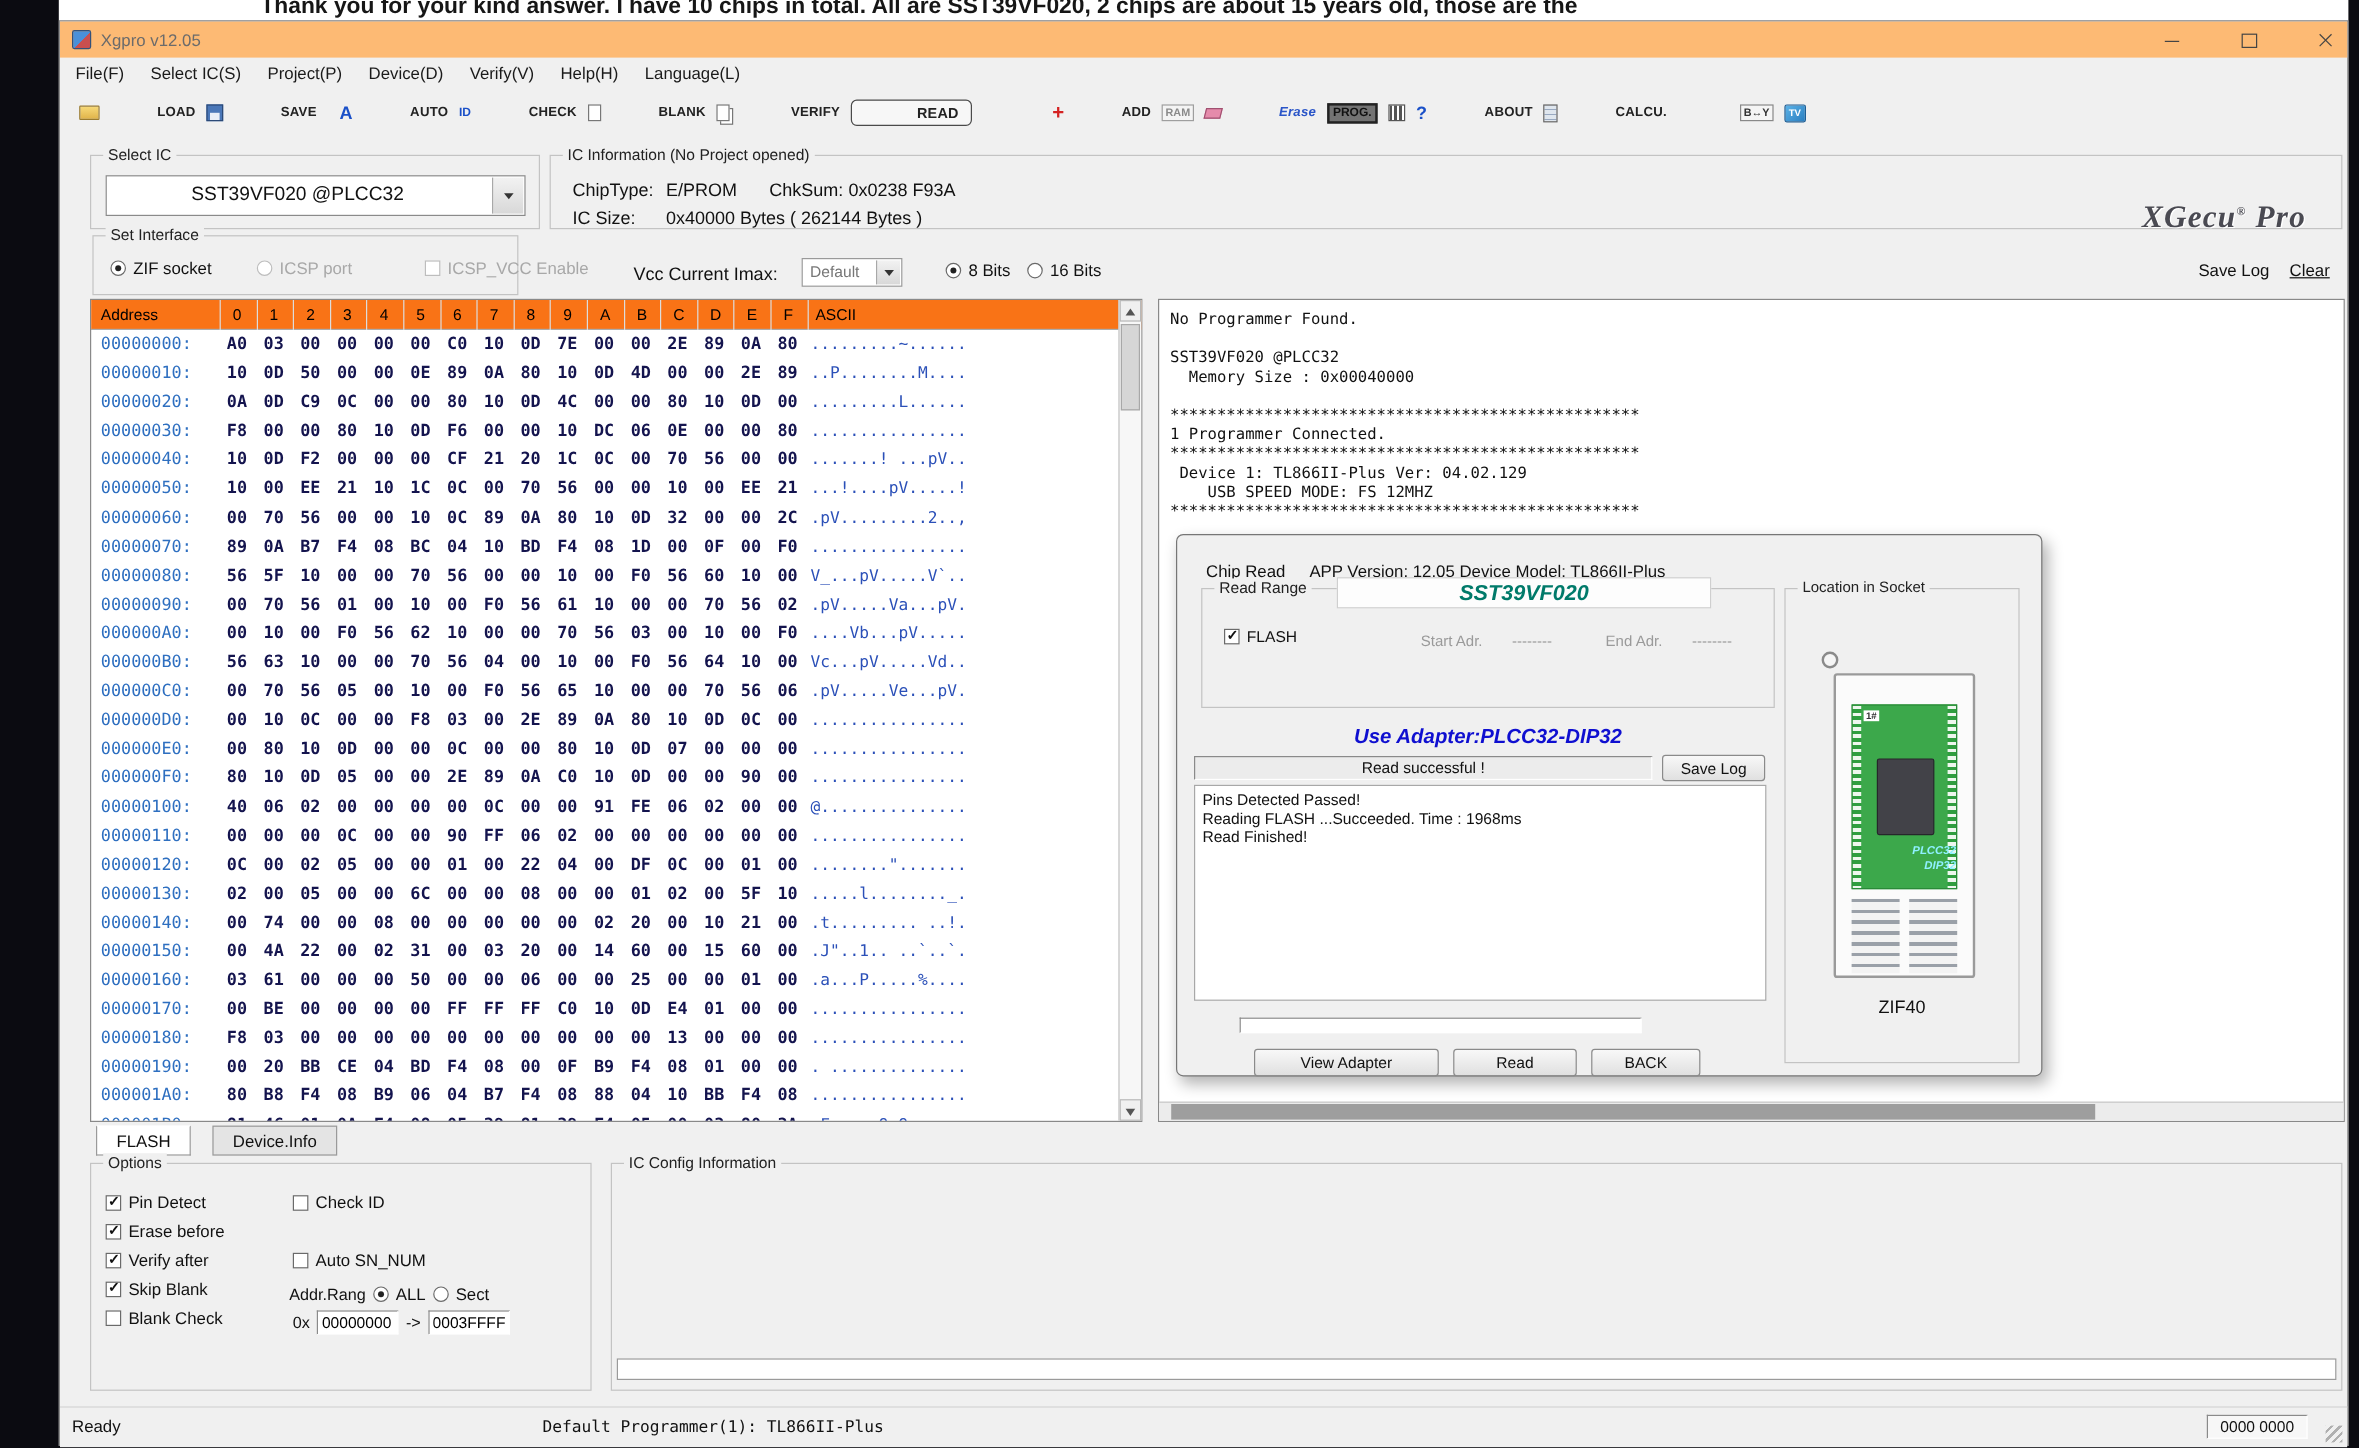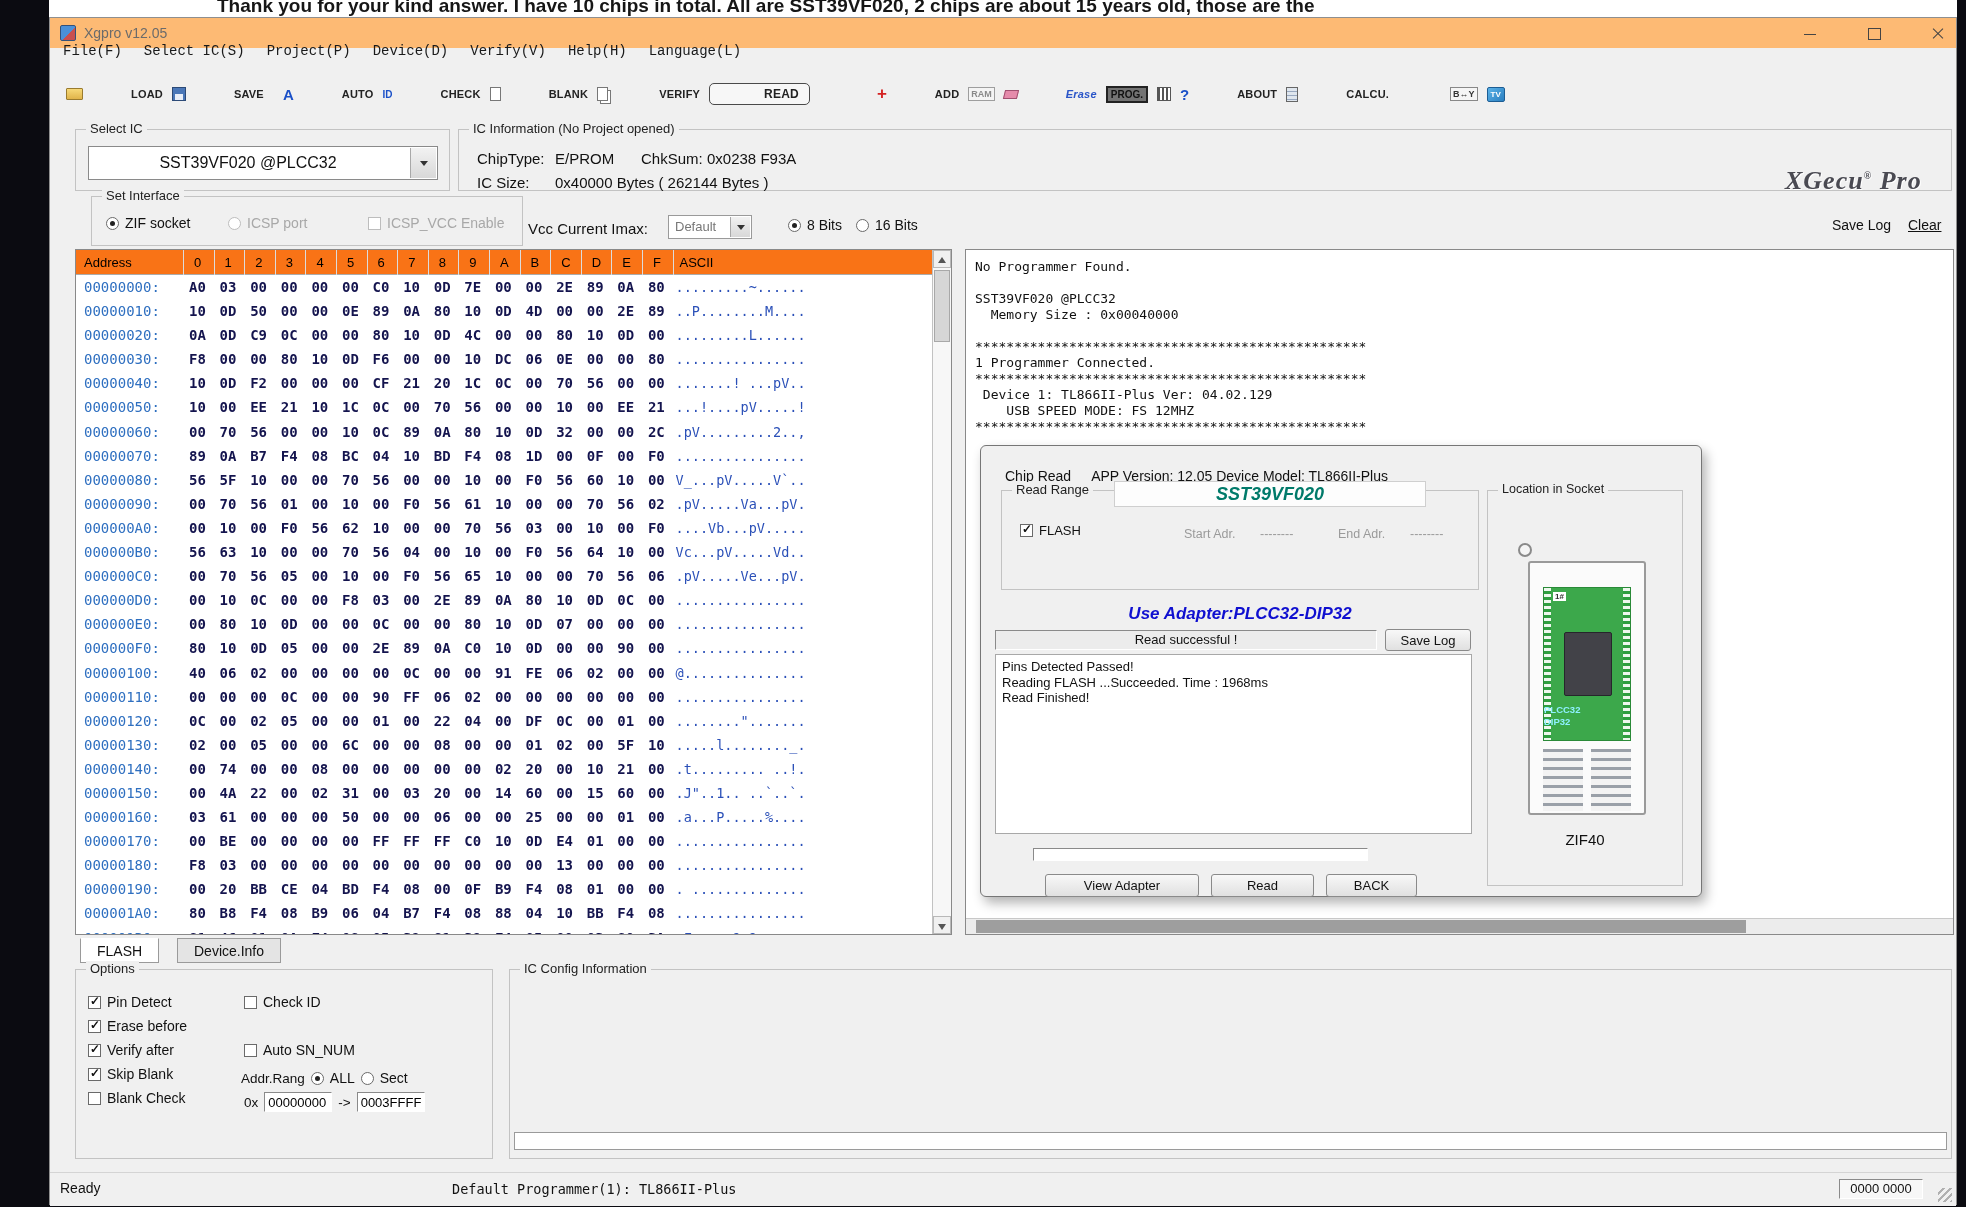--- a/index.html
+++ b/index.html
@@ -17,21 +17,21 @@
   .app-icon { position:absolute; left:10px; top:7px; width:16px; height:16px; border-radius:2px;
               background:linear-gradient(135deg,#4a90d9 55%,#c94f4f 55%); border:1px solid #33517a; }
   .title-text { position:absolute; left:34px; top:7px; font-size:14px; color:#6b6b6b; }
   .wc { position:absolute; top:0; width:40px; height:30px; cursor:default; }
   .wc-min { left:1740px; } .wc-max { left:1804px; } .wc-close { left:1868px; }
   .wc-min::before { content:''; position:absolute; left:14px; top:16px; width:12px; border-top:1px solid #444; }
   .wc-max::before { content:''; position:absolute; left:14px; top:10px; width:11px; height:10px; border:1px solid #444; }
   .wc-close::before, .wc-close::after { content:''; position:absolute; left:13px; top:15px; width:14px; border-top:1px solid #444; }
   .wc-close::before { transform:rotate(45deg); } .wc-close::after { transform:rotate(-45deg); }
 
-  .menubar { position:absolute; left:2px; top:20px; width:100%; height:26px; display:flex; align-items:flex-start;font-family:Liberation Mono, monospace; }
+  .menubar { position:absolute; left:2px; top:30px; width:100%; height:26px; display:flex; align-items:flex-start; }
   .menu-item { padding:0 11px; font-size:14px; color:#1a1a1a; height:100%; display:flex; align-items:center; }
 
   .toolbar { position:absolute; left:0; top:56px; width:100%; height:40px; display:flex; align-items:center; gap:9px; padding-left:16px; }
   .titem { display:flex; align-items:center; gap:4px; }
   .titem:nth-child(3){ margin-left:10px; }
   .titem:nth-child(8){ margin-left:58px; }
   .titem:nth-child(15){ margin-left:52px; }
   .tlabel { font-size:11px; font-weight:bold; color:#222; letter-spacing:.2px;margin-left:44px; }
   .titem-selected { border:1px solid #4a4a4a; border-radius:5px; padding:3px 10px; background:#f7f7f7; }
   .titem-selected .tlabel { font-size:12px; }
@@ -63,21 +63,21 @@
   .combo-text { display:block; width:318px; text-align:center; font-size:16px; color:#111; line-height:32px; }
   .combo-btn { position:absolute; right:1px; top:1px; bottom:1px; width:26px; background:linear-gradient(#f2f2f2,#d8d8d8); border-left:1px solid #a8a8a8; }
   .arrow-down { position:absolute; left:50%; top:50%; margin:-2px 0 0 -4px; width:0; height:0; border:4px solid transparent; border-top:5px solid #333; }
 
   #grp-ic-info { left:408px; top:111px; width:1494px; height:62px; }
   .ici { position:absolute; font-size:15px; color:#111; white-space:nowrap; }
 
   .brand { position:absolute; left:1735px; top:148px; font-family:"Liberation Serif", serif; font-style:italic; font-weight:bold; font-size:26px; color:#4a4a52; text-shadow:1px 1px 0 #fff; letter-spacing:1px; z-index:3; }
   .brand sup { font-size:10px; }
 
-  #grp-interface { left:41px; top:178px; width:432px; height:50px; }
+  #grp-interface { left:27px; top:178px; width:355px; height:50px; }
   .ctl-row { position:absolute; display:flex; align-items:center; gap:6px; white-space:nowrap; }
   .radio { width:13px; height:13px; border-radius:50%; border:1px solid #6a6a6a; background:#fff; position:relative; flex:0 0 auto; }
   .radio.selected::after { content:''; position:absolute; left:3px; top:3px; width:5px; height:5px; border-radius:50%; background:#222; }
   .cb { width:13px; height:13px; border:1px solid #6a6a6a; background:#fff; position:relative; flex:0 0 auto; display:inline-block; }
   .cb.checked::after { content:'\2713'; position:absolute; left:1px; top:-3px; font-size:12px; font-weight:bold; color:#111; }
   .ctl-label { font-size:14px; color:#111; }
   .disabled .ctl-label { color:#a8a8a8; }
   .disabled .radio, .disabled .cb { border-color:#bdbdbd; }
 
   .combo-sm { position:absolute; left:618px; top:197px; width:84px; height:24px; background:#fff; border:1px solid #9a9a9a; }
@@ -137,21 +137,21 @@
   #btn-back { position:absolute; left:345px; top:428px; width:91px; height:23px; }
   #grp-socket { left:506px; top:44px; width:196px; height:396px; }
   #grp-socket .group-label { font-size:12.5px; }
   .zif-lever { position:absolute; left:30px; top:52px; width:14px; height:14px; border:2px solid #8a8a8a; border-radius:50%; background:#f5f5f5; }
   .zif-body { position:absolute; left:40px; top:70px; width:118px; height:254px; border:2px solid #9a9a9a; border-radius:3px; background:#fbfbfb; }
   .pcb { position:absolute; left:13px; top:24px; width:88px; height:154px; background:#3ca84b; border:1px solid #2a8a38; }
   .pcb-pins { position:absolute; top:0; bottom:0; width:7px; background:repeating-linear-gradient(180deg,#eef7ee 0 3px,#2f9e3f 3px 6px); }
   .pcb-pins.pl { left:0; } .pcb-pins.pr { right:0; }
   .pcb-tag { position:absolute; left:9px; top:4px; font-size:8px; font-weight:bold; color:#333; background:#fff; padding:0 2px; }
   .pcb-chip { position:absolute; left:20px; top:44px; width:48px; height:64px; background:#424248; border:1px solid #26262b; border-radius:2px; }
-  .pcb-t1, .pcb-t2 { position:absolute; width:100%; text-align:left; font-size:9.5px; font-weight:bold; color:#8ff0ff; }
+  .pcb-t1, .pcb-t2 { position:absolute; width:100%; text-align:right; font-size:9.5px; font-weight:bold; color:#8ff0ff;font-style:italic; }
   .pcb-t1 { top:116px; } .pcb-t2 { top:128px; }
   .zif-slots { position:absolute; top:186px; width:40px; height:62px; background:repeating-linear-gradient(180deg,#9aa0a8 0 3px,#f3f3f3 3px 9px); }
   .zsl { left:13px; } .zsr { left:61px; }
   .zif-label { position:absolute; left:0; top:340px; width:100%; text-align:center; font-size:15px; color:#111; }
 
   
   .tab { position:absolute; height:25px; font-size:14px; color:#111; padding:4px 16px 0 16px; border:1px solid #9a9a9a; background:#e4e4e4; }
   #tab-flash { left:30px; top:920px; }
   #tab-devinfo { left:127px; top:920px; }
   .tab.active { background:#ffffff; border-top-color:#ffffff; font-weight:normal; }

